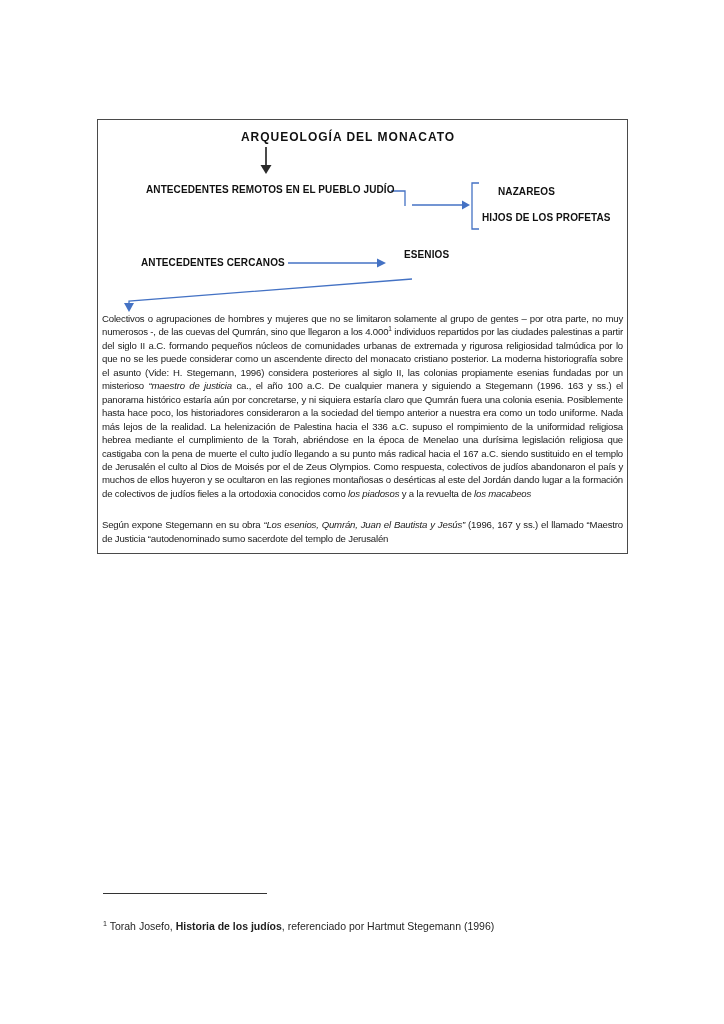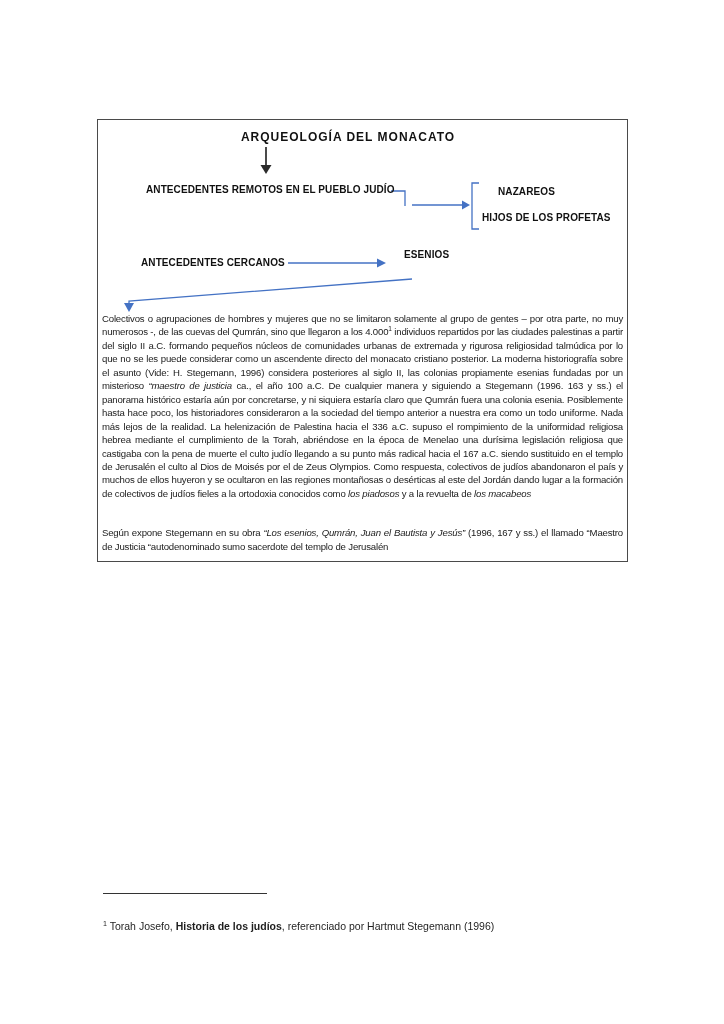--- a/index.html
+++ b/index.html
@@ -32,21 +32,21 @@
   .remotos  { left:48px;  top:64px; }
   .nazareos { left:384px; top:66px;margin-left:16px; }
   .hijos    { left:384px; top:92px; }
   .cercanos { left:43px;  top:137px; }
   .esenios  { left:306px; top:129px; }
   .bodytext { margin:192px 4px 8px 4px; }
   .bodytext p {
     font-size:9.6px; line-height:13.45px; letter-spacing:-0.18px;
     text-align:justify; color:#212121;
   }
-  .bodytext p.p2 { margin-top:26px; }
+  .bodytext p.p2 { margin-top:18px; }
   sup { font-size:0.68em; vertical-align:super; line-height:0; }
   .it { font-style:italic; }
   .bi { font-weight:bold; }
   .footnote-sep {
     position:absolute; left:103px; top:893px; width:164px; height:0;
     border-top:1.4px solid #333333;
   }
   .footnote {
     position:absolute; left:103px; top:919px; width:480px;
     font-size:10.5px; line-height:14px; color:#1f1f1f;

